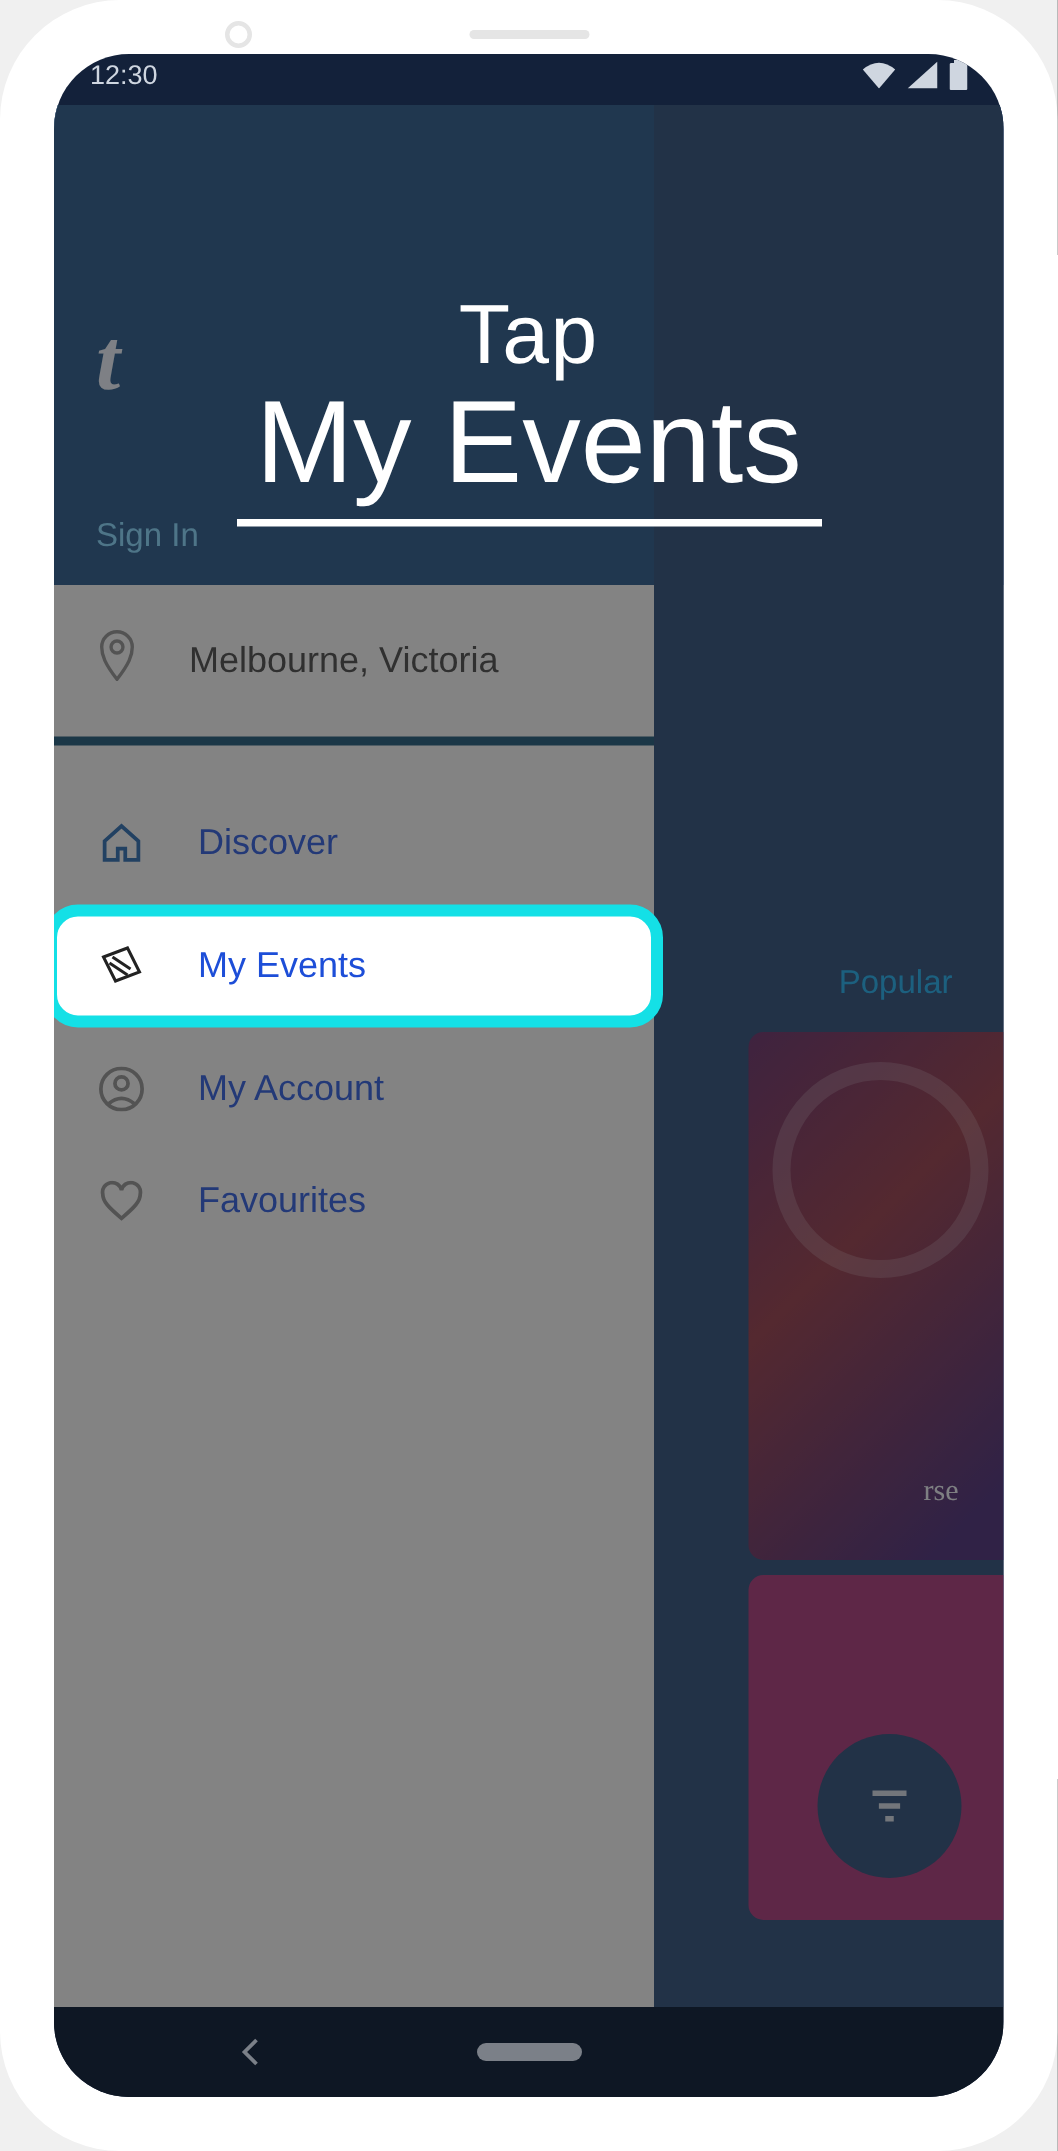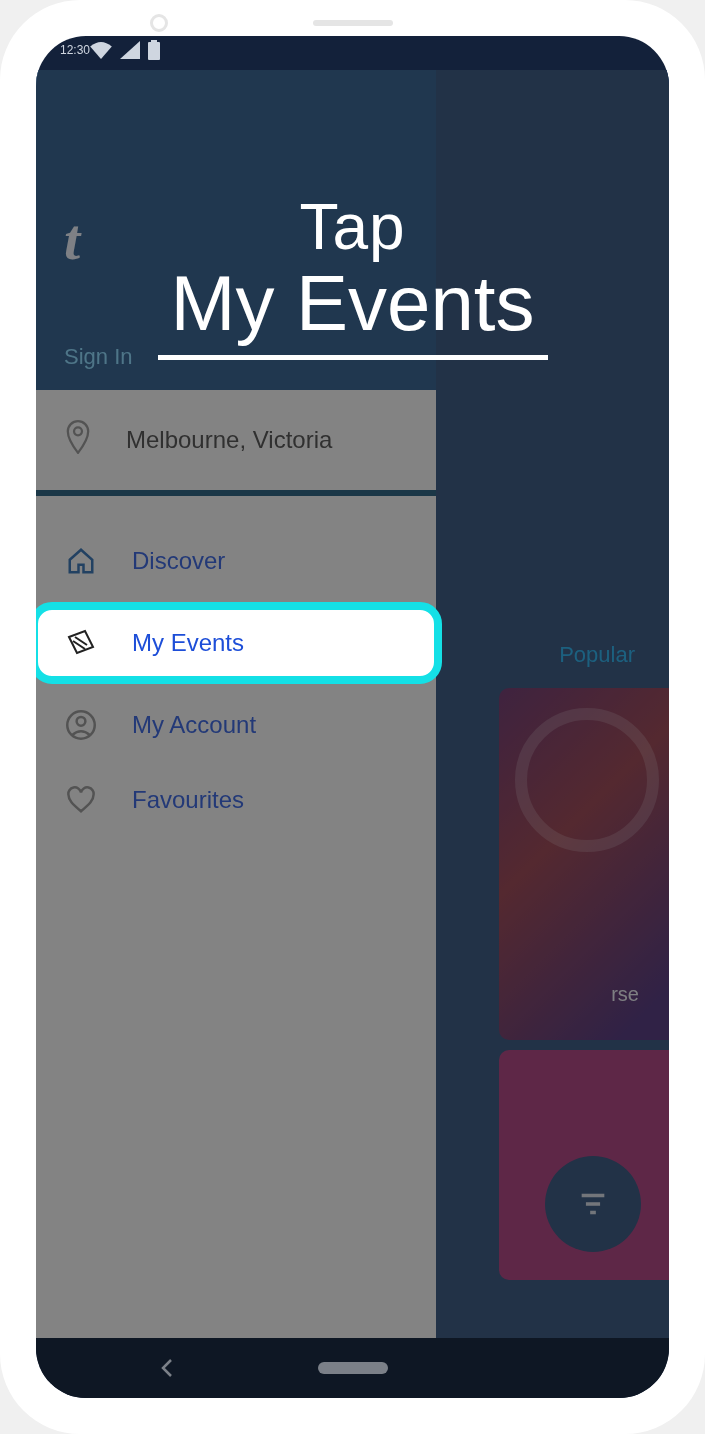--- a/index.html
+++ b/index.html
@@ -16,38 +16,39 @@
 .speaker-dot {
   position: absolute; top: 14px; left: 150px; width: 18px; height: 18px;
   border-radius: 50%; border: 3px solid #e5e5e5;
 }
 .speaker-slit {
   position: absolute; top: 20px; left: 50%; transform: translateX(-50%);
   width: 80px; height: 6px; border-radius: 3px; background: #e5e5e5;
 }
 
 .statusbar {
-  height: 28px; display: flex; align-items: center;
-  padding: 0 24px; color: #cfd6e0; font-size: 12px;
+  height: 28px; display: flex; justify-content: space-between; align-items: center;
+  padding: 0 24px; color: #cfd6e0; font-size: 18px;
 }
 .status-icons { display: flex; gap: 8px; align-items: center; }
 .status-icons svg { fill: #cfd6e0; }
 
 .screen {
   position: absolute; top: 34px; left: 0; right: 0; bottom: 60px;
 }
 
 
 .bg-app { position: absolute; inset: 0; background: #1b3e6d; }
 .bg-header { height: 320px; background: #1b3e6d; position: relative; }
 .bg-tab { position: absolute; right: 34px; top: 572px; color: #0ea5e9; font-size: 22px; }
 .bg-card1 {
   position: absolute; right: 0; top: 618px; width: 170px; height: 352px;
   background: linear-gradient(135deg, #5a1d5c, #8a2a3a 40%, #3b1b6a 90%);
   border-radius: 10px 0 0 10px;
+  font-family: Liberation Serif, serif;
 }
 .bg-card1::after {
   content: ""; position: absolute; right: 10px; top: 20px; width: 120px; height: 120px;
   border: 12px solid rgba(255,255,255,0.18); border-radius: 50%;
 }
 .bg-card1-text {
   position: absolute; right: 30px; bottom: 34px; color: #e6e8ef; font-size: 20px;
 }
 .bg-card2 {
   position: absolute; right: 0; top: 980px; width: 170px; height: 230px;
@@ -92,21 +93,21 @@
 
 
 .dim { position: absolute; inset: 0; background: rgba(40,40,40,0.55); pointer-events: none; z-index: 5; }
 .highlighted { position: relative; z-index: 6; }
 
 
 .instruction {
   position: absolute; top: 120px; left: 0; right: 0; text-align: center;
   color: #fff; z-index: 7; font-weight: 300;
 }
-.instruction .l1 { font-size: 64px; letter-spacing: 1px; }
+.instruction .l1 { font-size: 56px; letter-spacing: 1px; }
 .instruction .l2 { font-size: 78px; margin-top: -6px; display: inline-block; }
 .instruction .underline {
   height: 5px; background: #fff; width: 390px; margin: 6px auto 0;
 }
 
 
 .navbar {
   position: absolute; left: 0; right: 0; bottom: 0; height: 60px;
   background: #0e1724; display: flex; align-items: center; justify-content: center; gap: 140px;
 }

